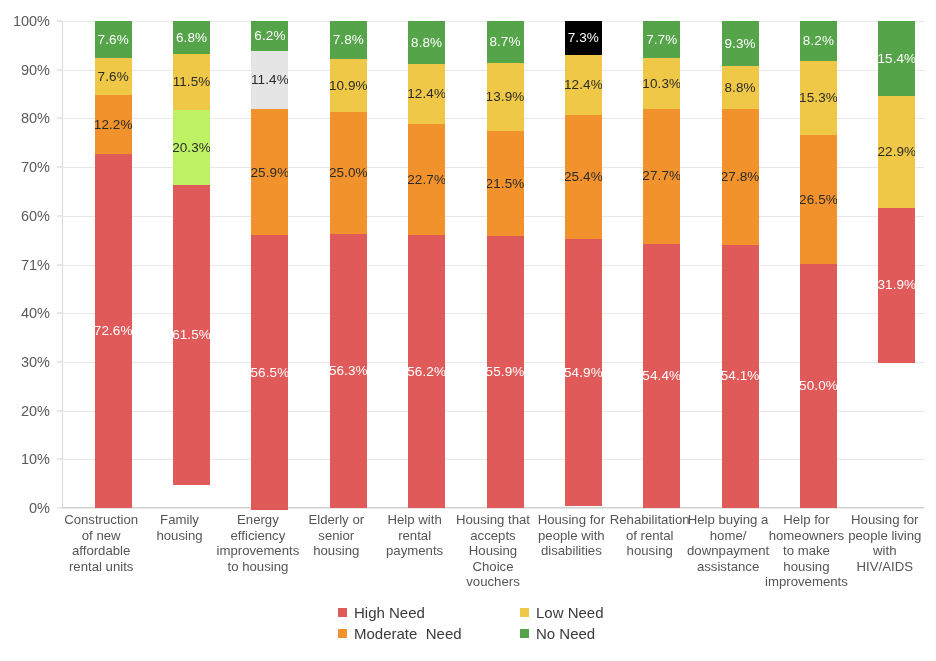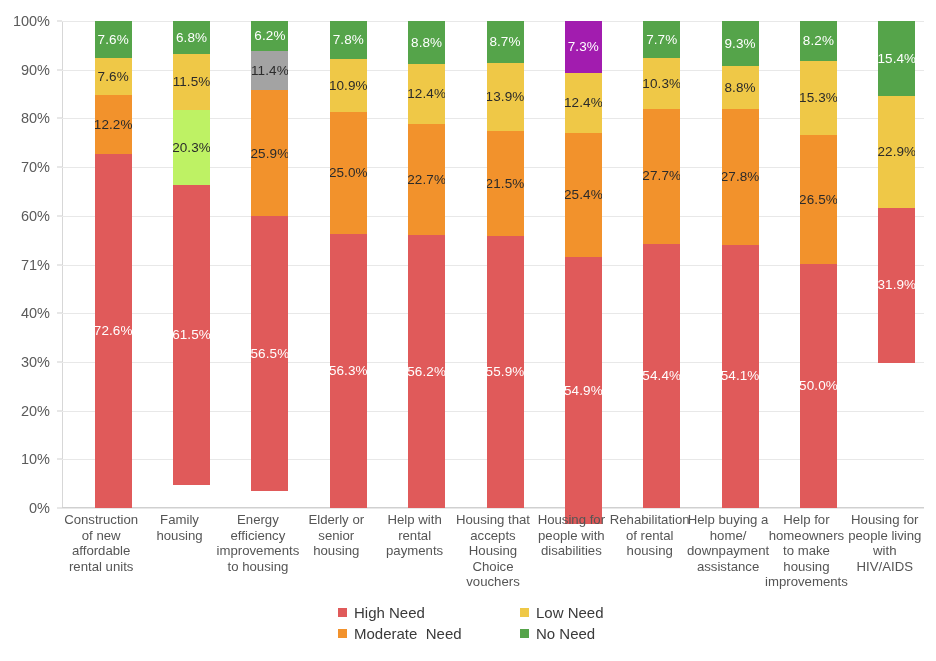--- a/index.html
+++ b/index.html
@@ -226,21 +226,21 @@
           <div class="seg light" style="background: rgb(224, 90, 90); height: 299.505px; flex: 0 0 auto;">
             <span class="seg-label">61.5%</span>
           </div>
         </div>
       </div>
       <div class="bar-group" style="left: 165.409px; width: 61px;">
         <div class="bar-stack">
           <div class="seg light" style="background: rgb(85, 164, 74); height: 30.194px; flex: 0 0 auto;">
             <span class="seg-label">6.2%</span>
           </div>
-          <div class="seg dark" style="background: #a3a3a3; height: 39px; flex: 0 0 auto;">
+          <div class="seg dark" style="background: #e5e5e5; height: 58px; flex: 0 0 auto;">
             <span class="seg-label">11.4%</span>
           </div>
           <div class="seg dark" style="background: rgb(242, 146, 44); height: 126.133px; flex: 0 0 auto;">
             <span class="seg-label">25.9%</span>
           </div>
           <div class="seg light" style="background: rgb(224, 90, 90); height: 275.155px; flex: 0 0 auto;">
             <span class="seg-label">56.5%</span>
           </div>
         </div>
       </div>
@@ -287,21 +287,21 @@
           <div class="seg dark" style="background: rgb(242, 146, 44); height: 104.705px; flex: 0 0 auto;">
             <span class="seg-label">21.5%</span>
           </div>
           <div class="seg light" style="background: rgb(224, 90, 90); height: 272.233px; flex: 0 0 auto;">
             <span class="seg-label">55.9%</span>
           </div>
         </div>
       </div>
       <div class="bar-group" style="left: 478.864px; width: 61px;">
         <div class="bar-stack">
-          <div class="seg light" style="background: #a21caf; height: 52px; flex: 0 0 auto;">
+          <div class="seg light" style="background: #000000; height: 34px; flex: 0 0 auto;">
             <span class="seg-label">7.3%</span>
           </div>
           <div class="seg dark" style="background: rgb(239, 200, 71); height: 60.388px; flex: 0 0 auto;">
             <span class="seg-label">12.4%</span>
           </div>
           <div class="seg dark" style="background: rgb(242, 146, 44); height: 123.698px; flex: 0 0 auto;">
             <span class="seg-label">25.4%</span>
           </div>
           <div class="seg light" style="background: rgb(224, 90, 90); height: 267.363px; flex: 0 0 auto;">
             <span class="seg-label">54.9%</span>

